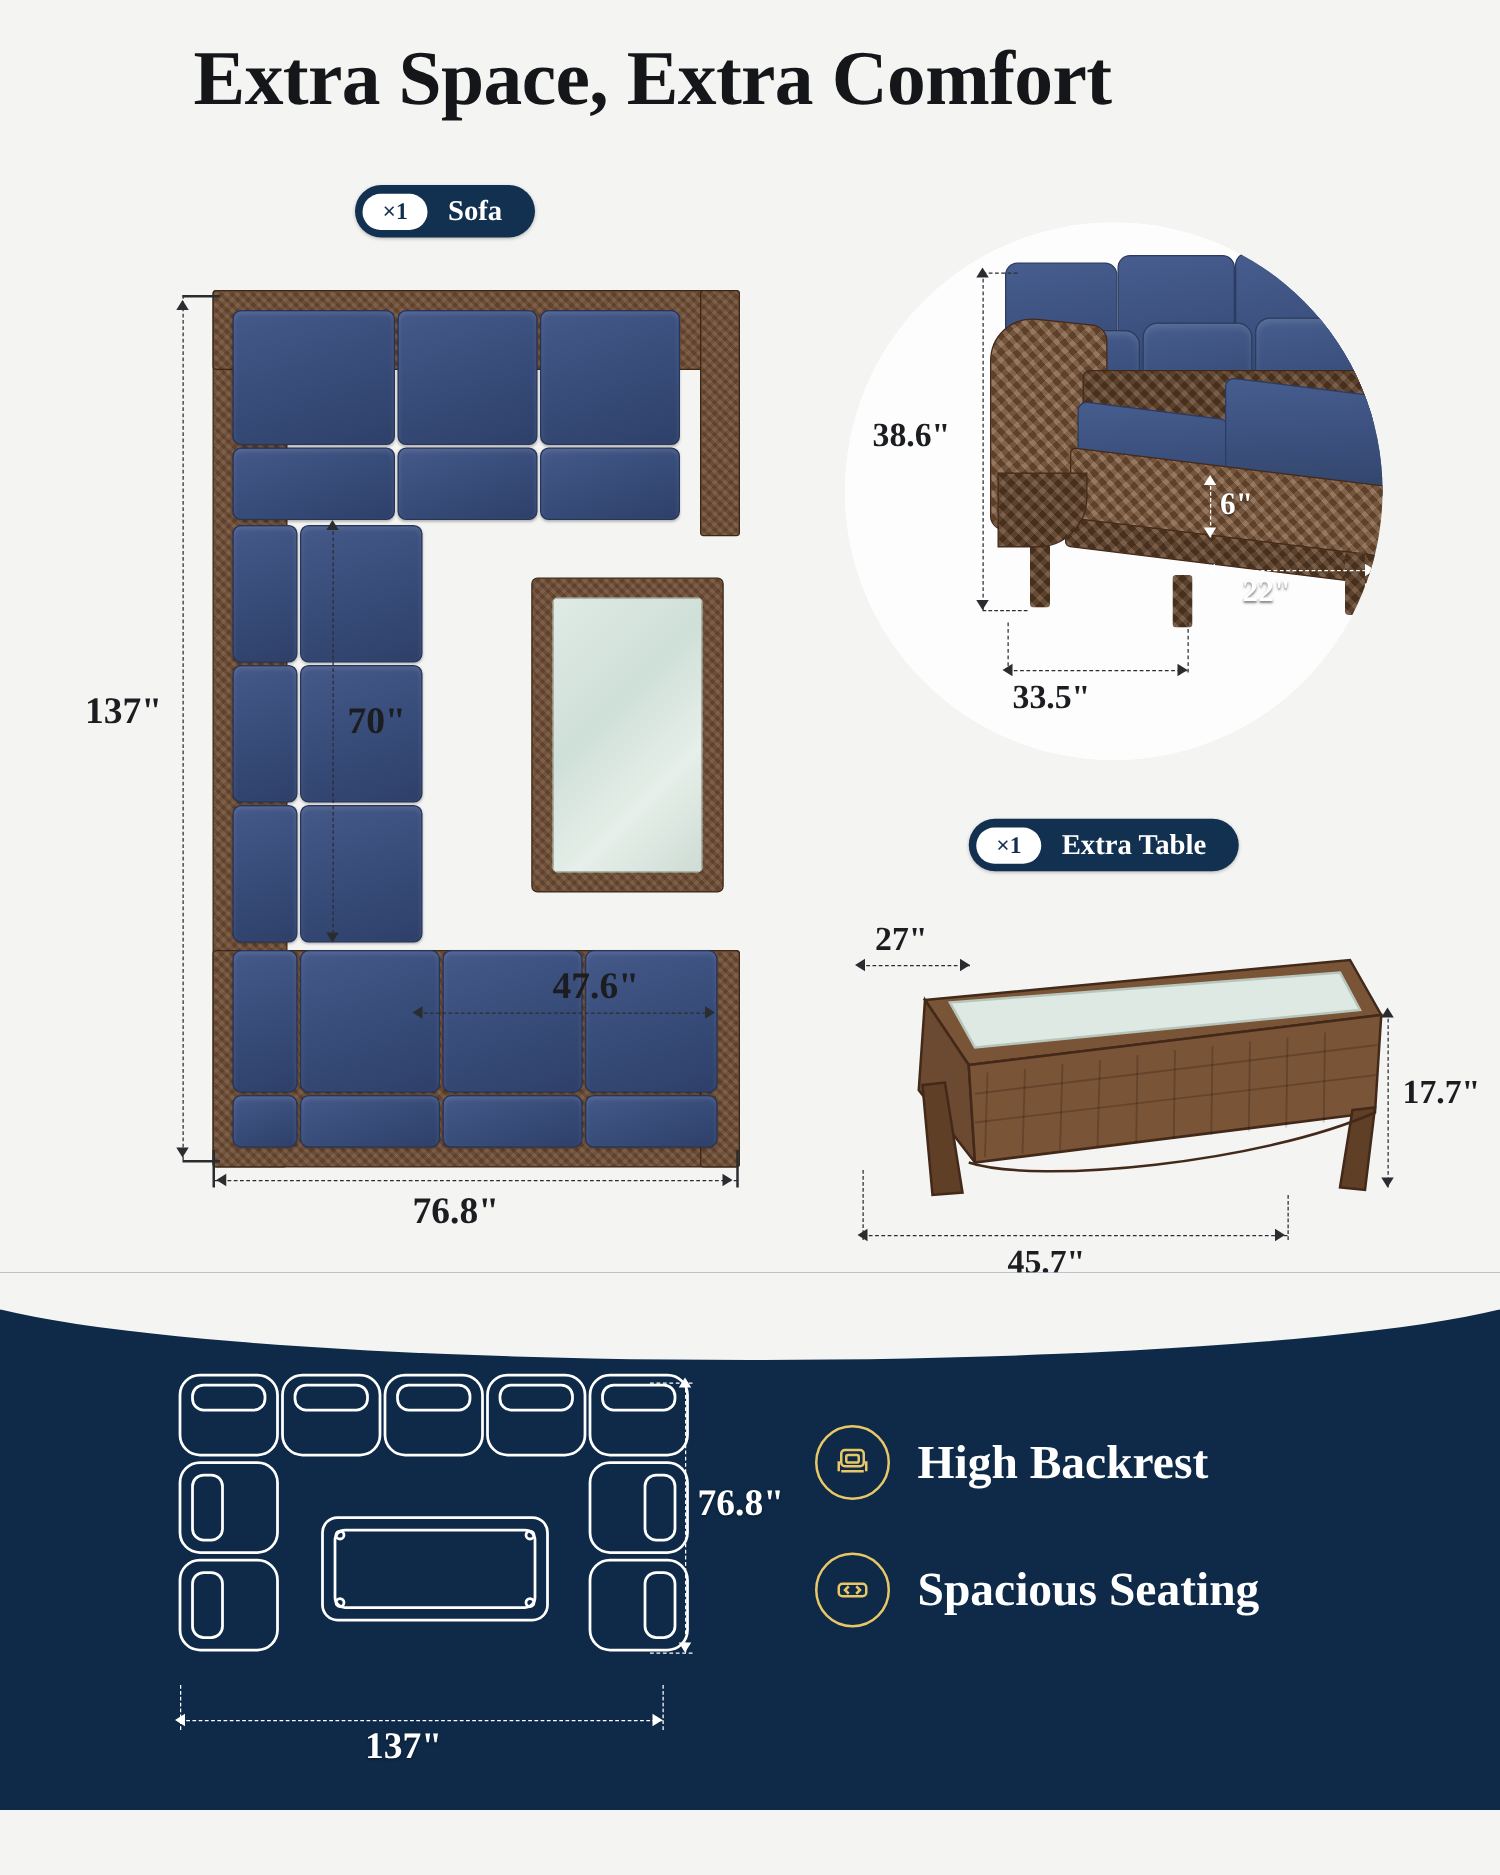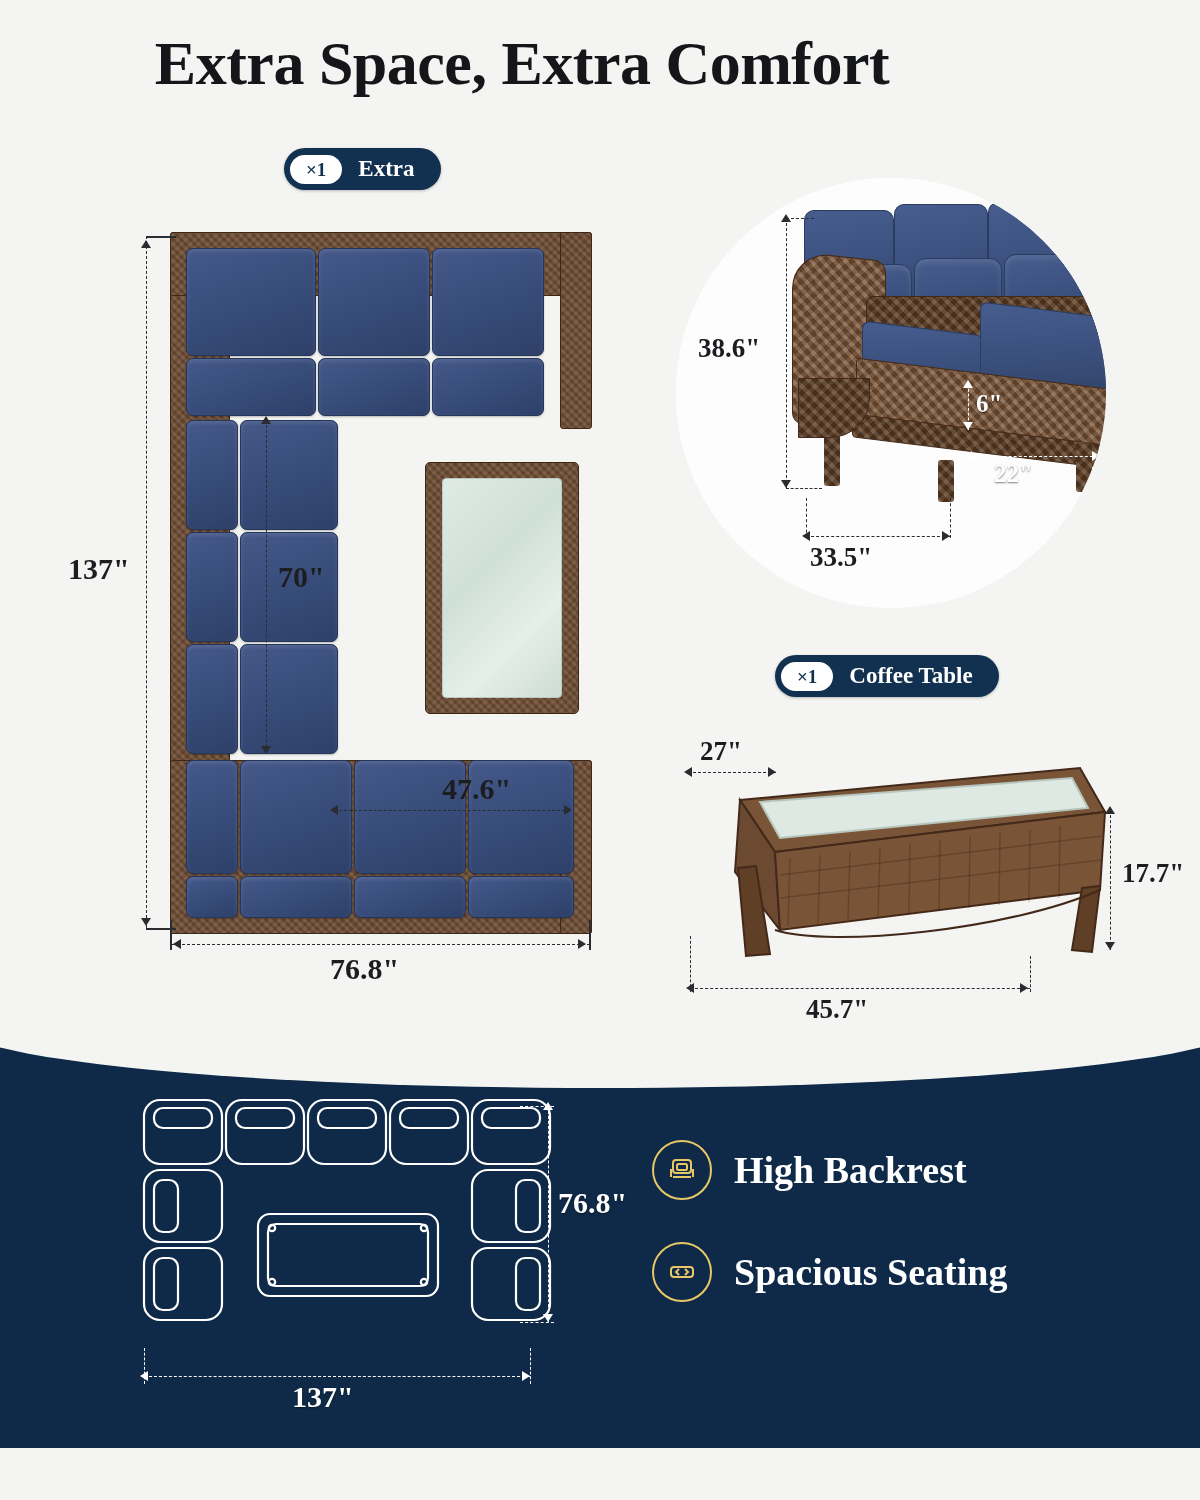--- a/index.html
+++ b/index.html
@@ -236,21 +236,21 @@
 </style>
 </head>
 <body>
 
 <div class="page">
 
   <div class="title">Extra Space, Extra Comfort</div>
 
   <div class="pill" id="pill-sofa">
     <span class="count">×1</span>
-    <span class="plabel">Extra</span>
+    <span class="plabel">Sofa</span>
   </div>
 
   <div class="topview">
 
     <div class="frame" style="left:0px; top:0px; width:58px; height:700px;"></div>
     <div class="frame" style="left:0px; top:0px; width:420px; height:62px;"></div>
     <div class="frame" style="left:0px; top:528px; width:420px; height:172px;"></div>
     <div class="frame" style="left:390px; top:0px; width:30px; height:195px;"></div>
     <div class="frame" style="left:390px; top:528px; width:30px; height:172px;"></div>
 
@@ -354,21 +354,21 @@
     <div class="hline" style="left:130px;top:358px;width:144px;"></div>
     <div class="arrowhead ah-left" style="left:126px;top:353px;"></div>
     <div class="arrowhead ah-right" style="left:266px;top:353px;"></div>
     <div class="vline" style="left:130px;top:320px;height:40px;"></div>
     <div class="vline" style="left:274px;top:320px;height:40px;"></div>
     <div class="dim" style="left:134px;top:364px;font-size:27px;">33.5"</div>
   </div>
 
   <div class="pill" id="pill-table">
     <span class="count">×1</span>
-    <span class="plabel">Coffee Table</span>
+    <span class="plabel">Extra Table</span>
   </div>
 
   <div class="tablewrap">
     
     <svg width="430" height="240" viewBox="0 0 430 240">
 
       <polygon points="60,60 400,28 425,72 95,112" fill="#7a5436" stroke="#43291a" stroke-width="2"></polygon>
       <polygon points="80,62 392,38 408,68 100,98" fill="#dfe9e3" stroke="#b6c6bd" stroke-width="2"></polygon>
 
       <polygon points="60,60 95,112 100,190 55,132" fill="#6b4a31" stroke="#43291a" stroke-width="2"></polygon>

